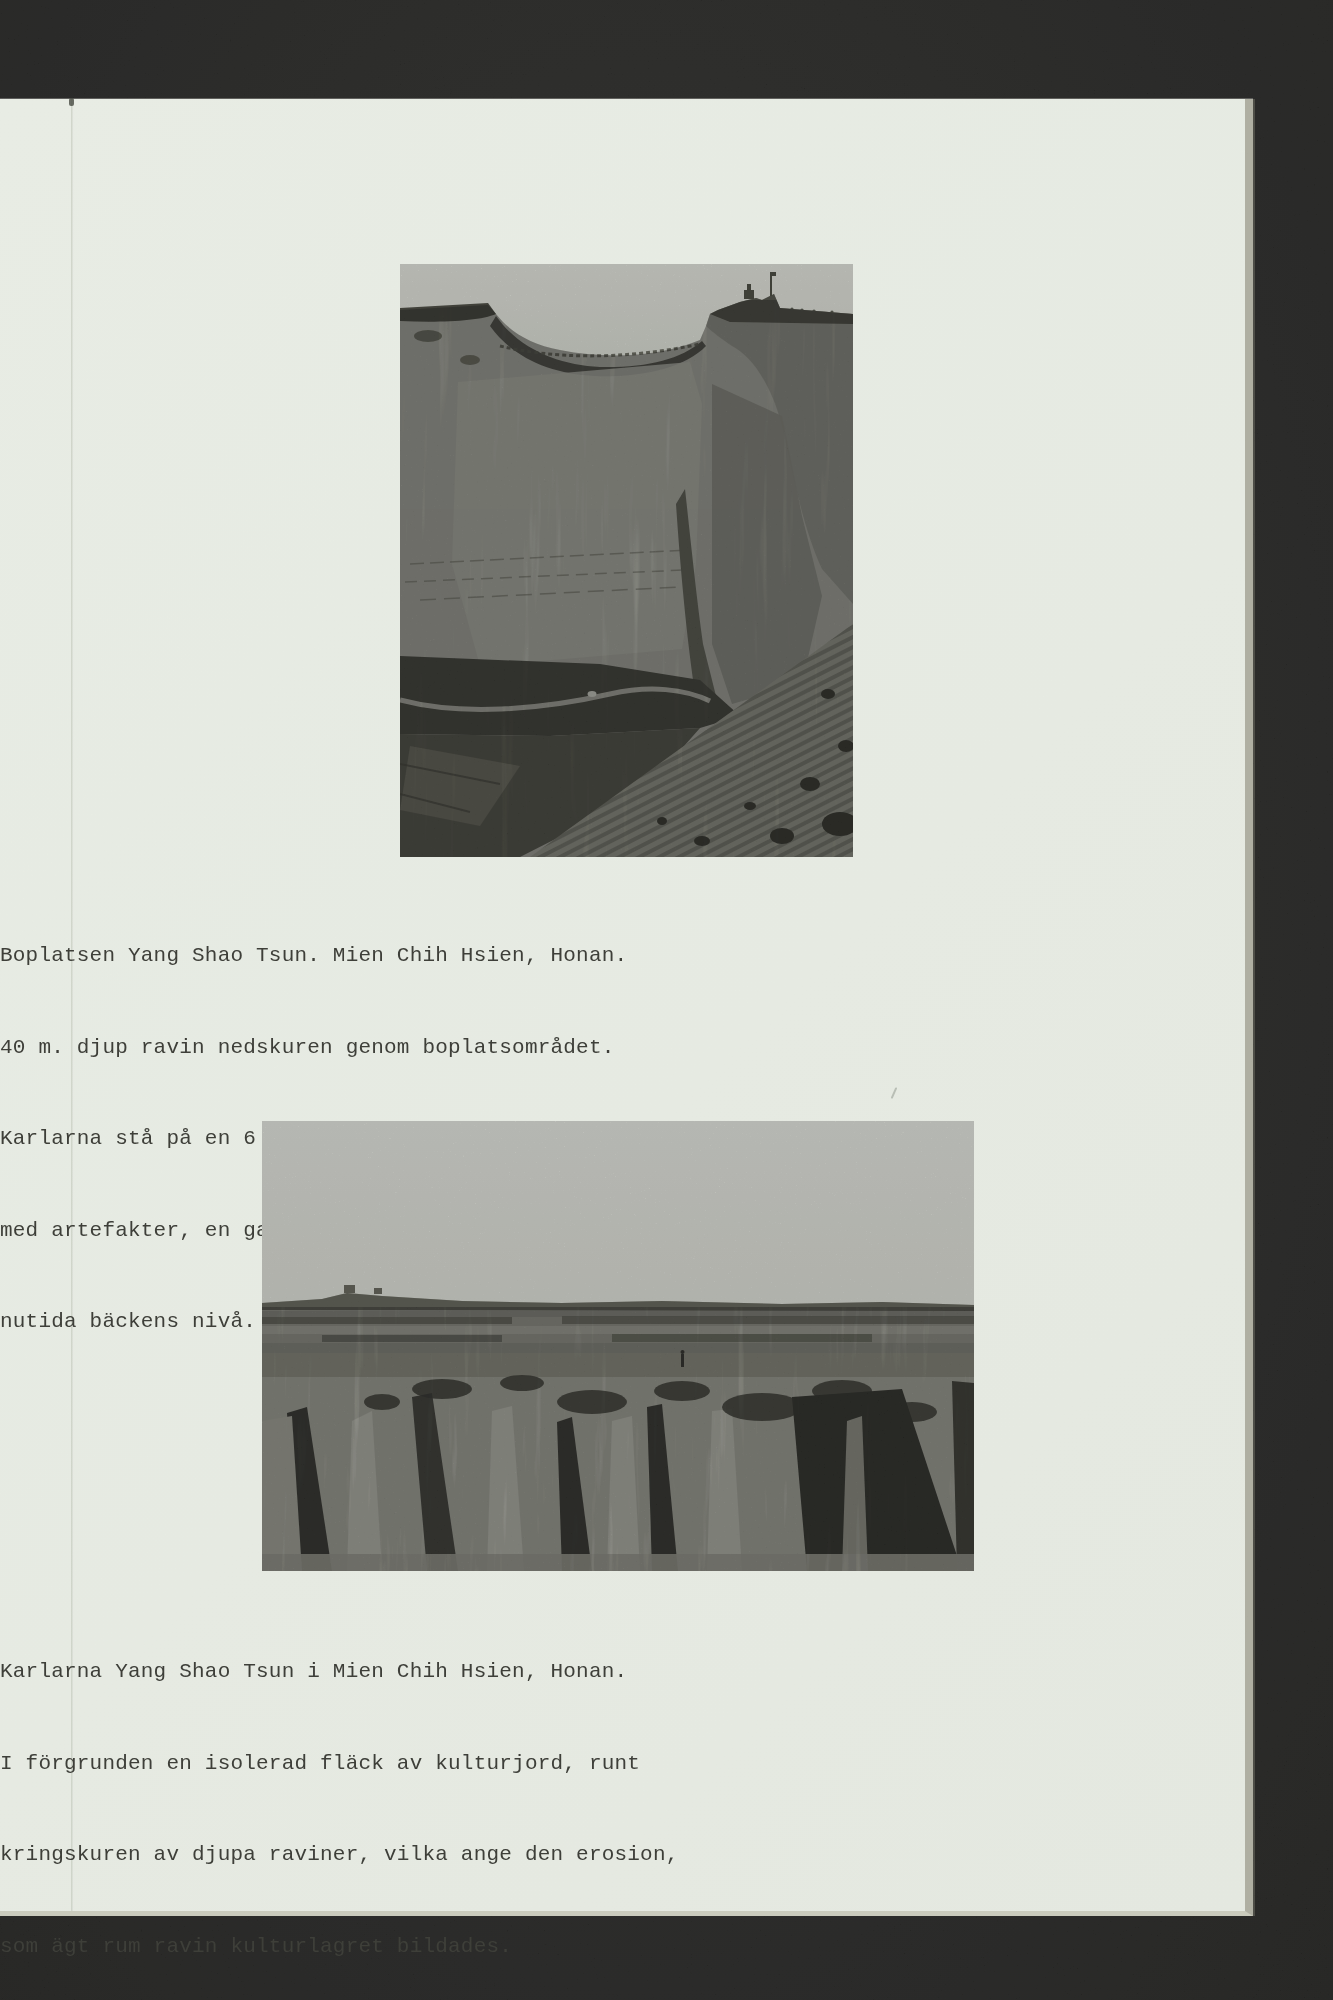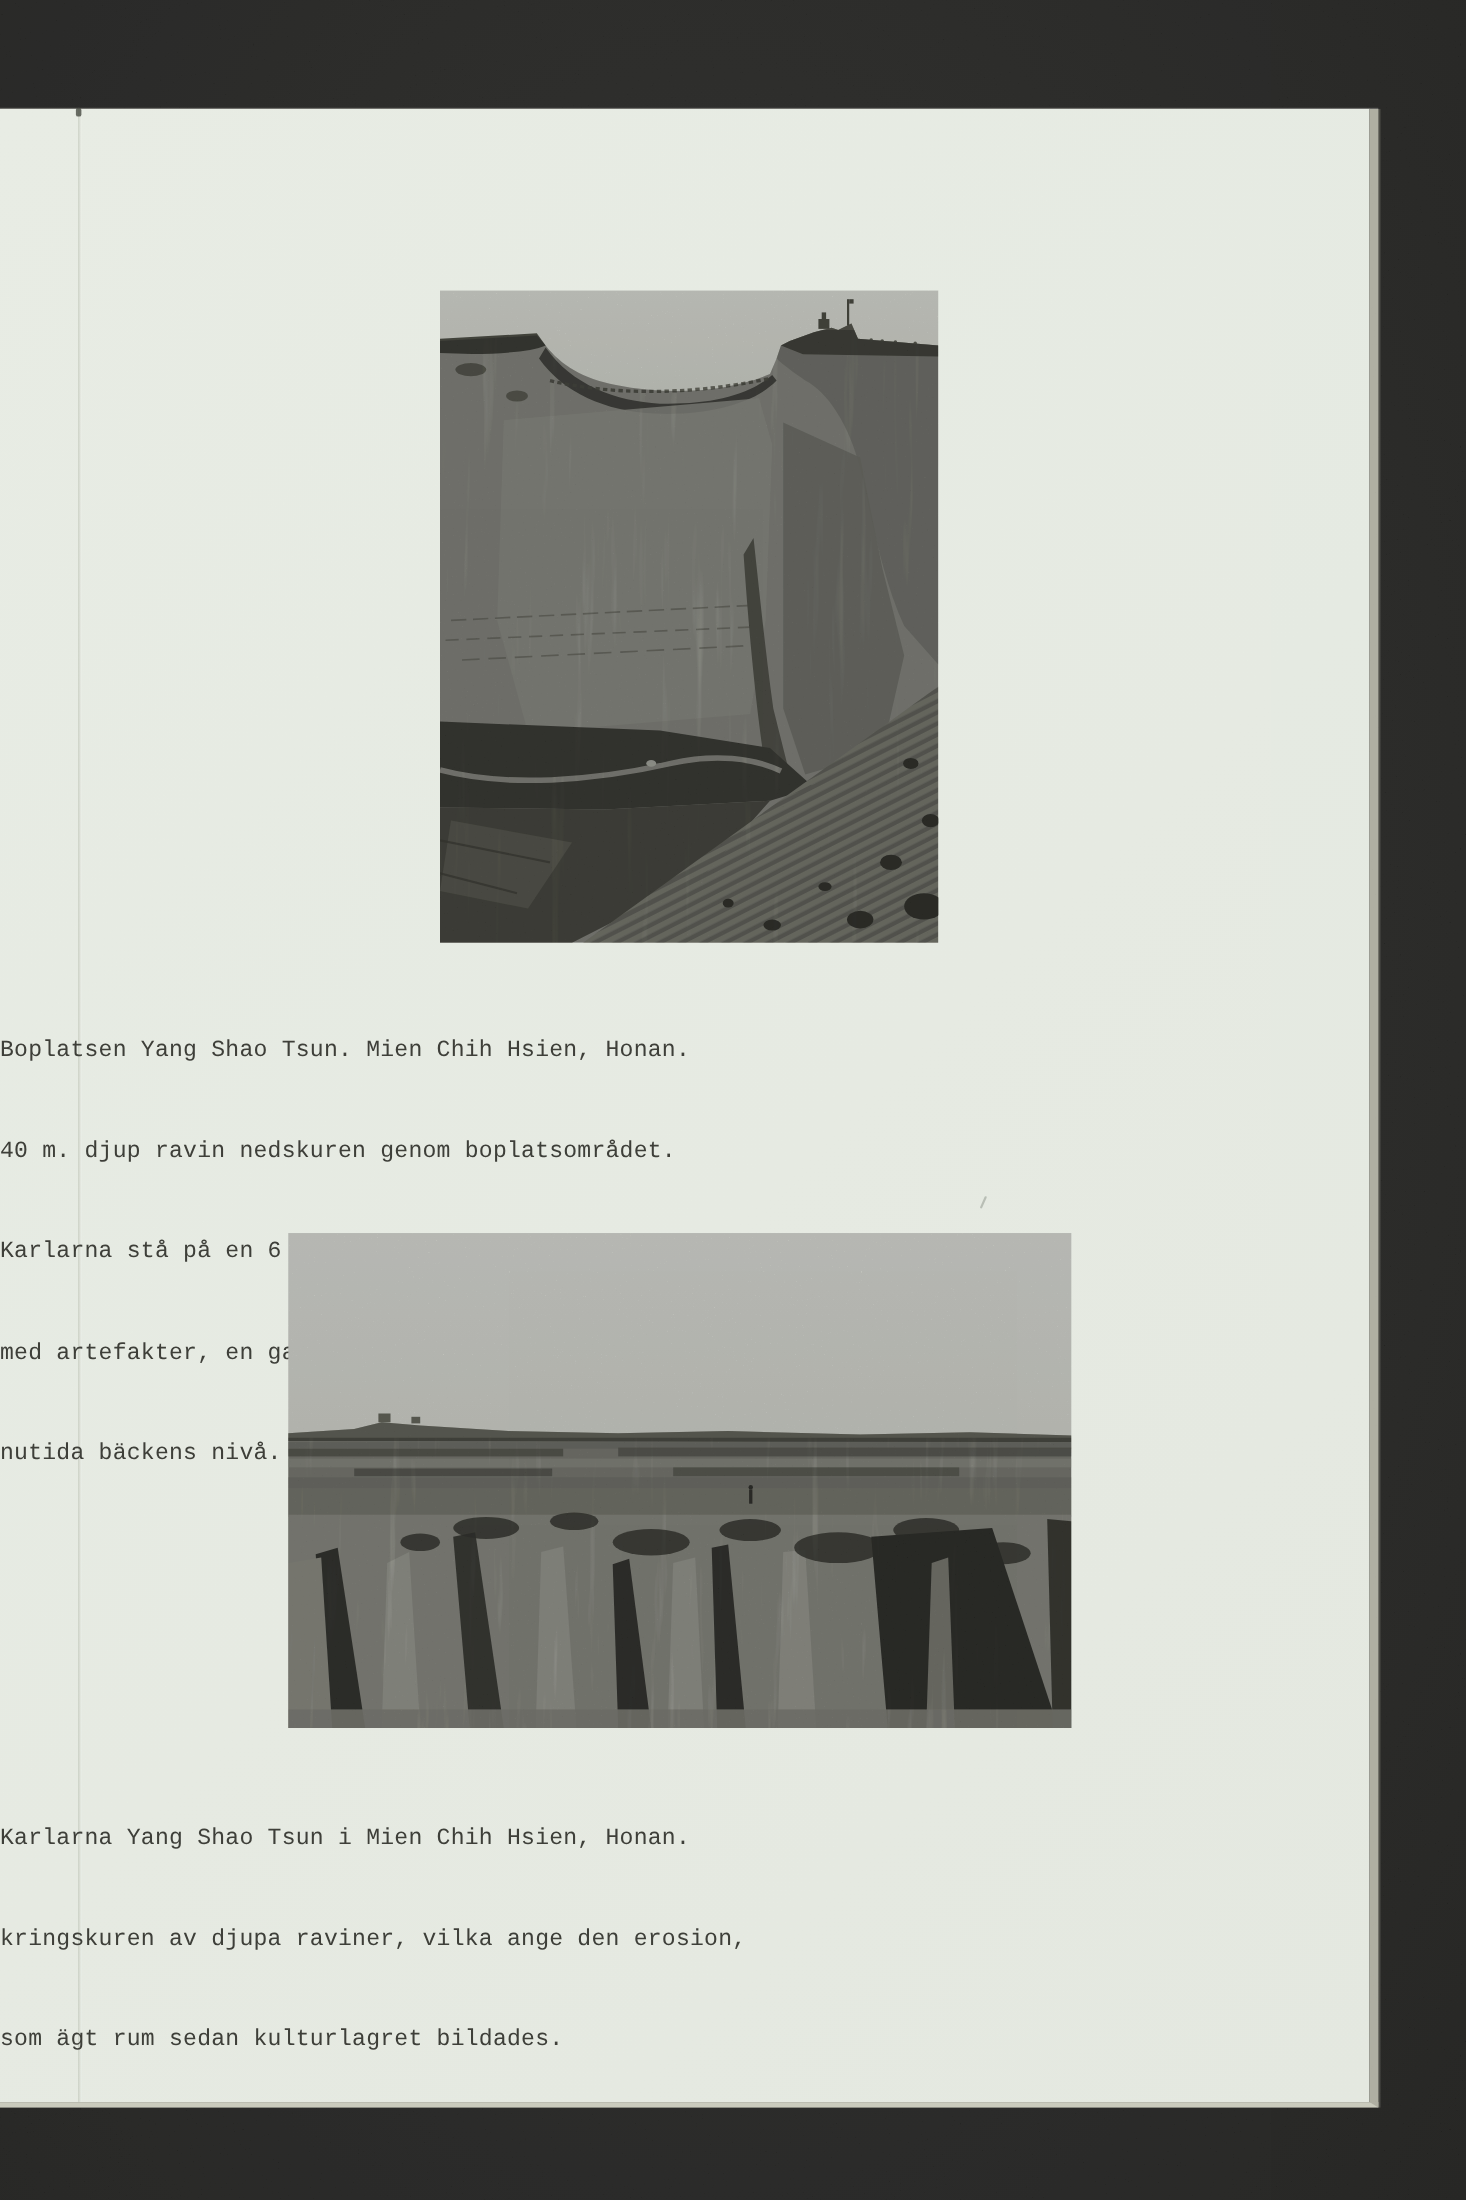--- a/index.html
+++ b/index.html
@@ -227,22 +227,23 @@
 
       <g clip-path="url(#land2clip)">
         <rect x="0" y="186" width="712" height="264" filter="url(#streak2)" opacity="0.32"></rect>
       </g>
 
       <rect x="0" y="0" width="712" height="450" filter="url(#grain2)" opacity="0.15"></rect>
     </svg>
 
     <div class="caption caption-bottom">
       <div>Karlarna Yang Shao Tsun i Mien Chih Hsien, Honan.</div>
+      <div>I förgrunden en isolerad fläck av kulturjord, runt</div>
       <div>kringskuren av djupa raviner, vilka ange den erosion,</div>
-      <div>som ägt rum sedan kulturlagret bildades.</div>
+      <div>som ägt rum ravin kulturlagret bildades.</div>
     </div>
 
   </div>
 
   <svg class="grain-overlay" width="1333" height="2000" viewBox="0 0 1333 2000">
     <defs>
       <filter id="scangrain" x="0" y="0" width="100%" height="100%">
         <feTurbulence type="fractalNoise" baseFrequency="0.7" numOctaves="2" stitchTiles="stitch" result="n"></feTurbulence>
         <feColorMatrix in="n" type="matrix" values="0 0 0 0 1  0 0 0 0 1  0 0 0 0 1  0.9 0.9 0.9 0 0"></feColorMatrix>
       </filter>

